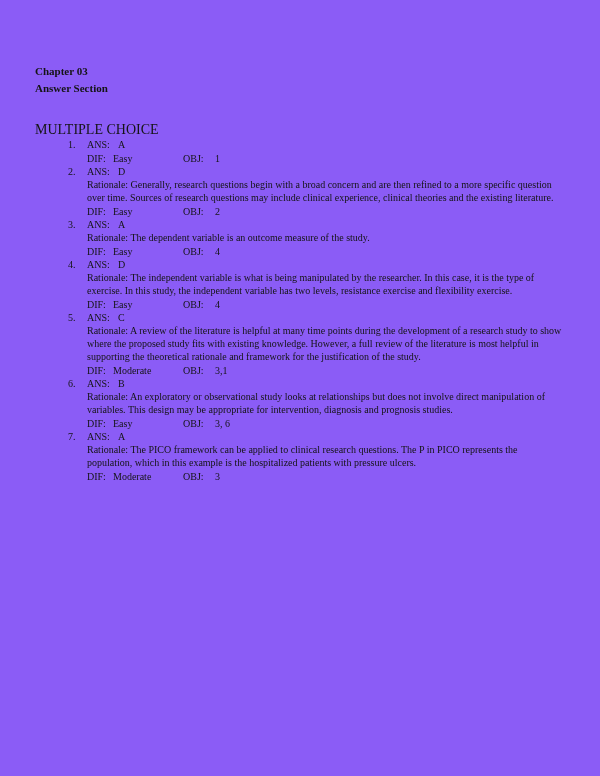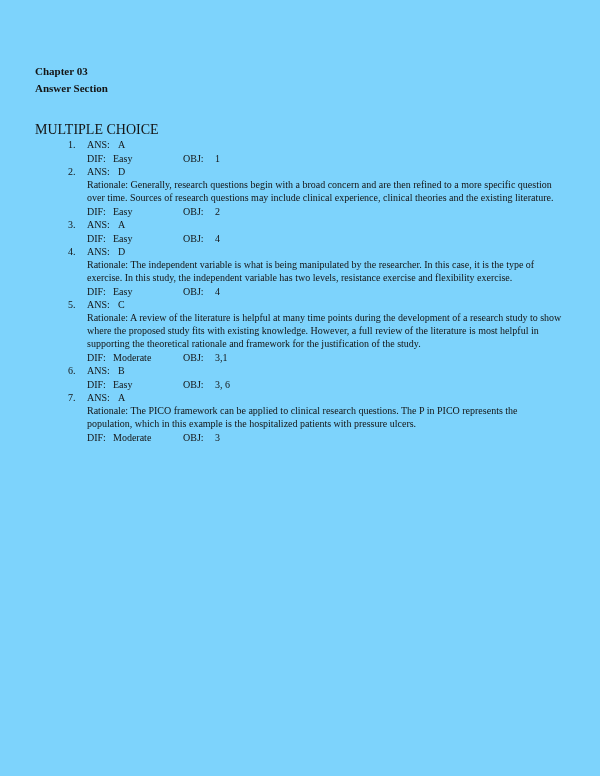--- a/index.html
+++ b/index.html
@@ -1,20 +1,20 @@
 <!DOCTYPE html>
 <html><head>
 <meta charset="utf-8">
 <style>
   html, body { margin: 0; padding: 0; background: #ffffff; }
   .page {
     position: relative;
     width: 600px;
     height: 776px;
-    background: #7dd3fc;
+    background: #8b5cf6;
     font-family: "Liberation Serif", serif;
     font-size: 10px;
     line-height: 13px;
     color: #141414;
     box-sizing: border-box;
     padding: 63px 33px 0 35px;
     overflow: hidden;
   }
   .doc-header {
     font-weight: bold;
@@ -78,40 +78,42 @@
     <div class="q-item">
       <span class="q-num">2.</span>
       <div><span class="ans-label">ANS:</span><span>D</span></div>
       <div class="q-text">Rationale: Generally, research questions begin with a broad concern and are then refined to a more specific question over time. Sources of research questions may include clinical experience, clinical theories and the existing literature.</div>
       <div class="dif-line"><span class="dif-label">DIF:</span><span class="dif-value">Easy</span><span class="obj-label">OBJ:</span><span class="obj-value">2</span></div>
     </div>
 
     <div class="q-item">
       <span class="q-num">3.</span>
       <div><span class="ans-label">ANS:</span><span>A</span></div>
+      <div class="q-text">Rationale: The dependent variable is an outcome measure of the study.</div>
       <div class="dif-line"><span class="dif-label">DIF:</span><span class="dif-value">Easy</span><span class="obj-label">OBJ:</span><span class="obj-value">4</span></div>
     </div>
 
     <div class="q-item">
       <span class="q-num">4.</span>
       <div><span class="ans-label">ANS:</span><span>D</span></div>
       <div class="q-text">Rationale: The independent variable is what is being manipulated by the researcher. In this case, it is the type of exercise. In this study, the independent variable has two levels, resistance exercise and flexibility exercise.</div>
       <div class="dif-line"><span class="dif-label">DIF:</span><span class="dif-value">Easy</span><span class="obj-label">OBJ:</span><span class="obj-value">4</span></div>
     </div>
 
     <div class="q-item">
       <span class="q-num">5.</span>
       <div><span class="ans-label">ANS:</span><span>C</span></div>
       <div class="q-text">Rationale: A review of the literature is helpful at many time points during the development of a research study to show where the proposed study fits with existing knowledge. However, a full review of the literature is most helpful in supporting the theoretical rationale and framework for the justification of the study.</div>
       <div class="dif-line"><span class="dif-label">DIF:</span><span class="dif-value">Moderate</span><span class="obj-label">OBJ:</span><span class="obj-value">3,1</span></div>
     </div>
 
     <div class="q-item">
       <span class="q-num">6.</span>
       <div><span class="ans-label">ANS:</span><span>B</span></div>
+      <div class="q-text">Rationale: An exploratory or observational study looks at relationships but does not involve direct manipulation of variables.  This design may be appropriate for intervention, diagnosis and prognosis studies.</div>
       <div class="dif-line"><span class="dif-label">DIF:</span><span class="dif-value">Easy</span><span class="obj-label">OBJ:</span><span class="obj-value">3, 6</span></div>
     </div>
 
     <div class="q-item">
       <span class="q-num">7.</span>
       <div><span class="ans-label">ANS:</span><span>A</span></div>
       <div class="q-text">Rationale: The PICO framework can be applied to clinical research questions. The P in PICO represents the population, which in this example is the hospitalized patients with pressure ulcers.</div>
       <div class="dif-line"><span class="dif-label">DIF:</span><span class="dif-value">Moderate</span><span class="obj-label">OBJ:</span><span class="obj-value">3</span></div>
     </div>
 

